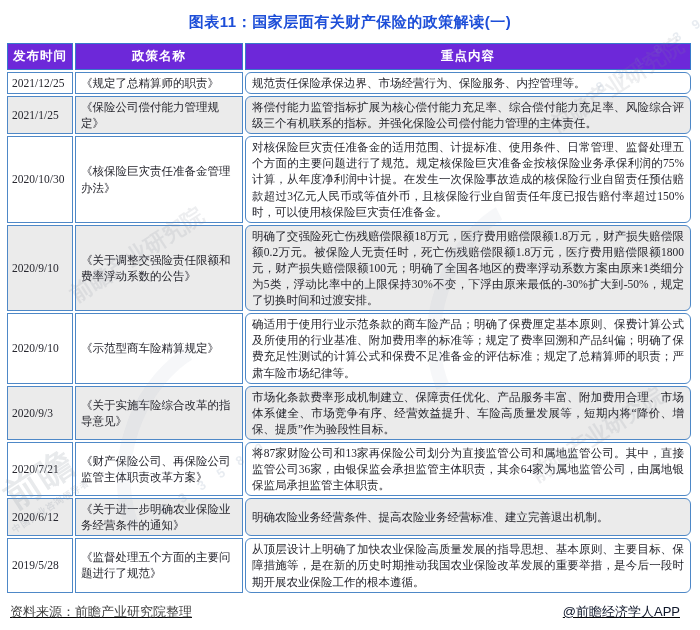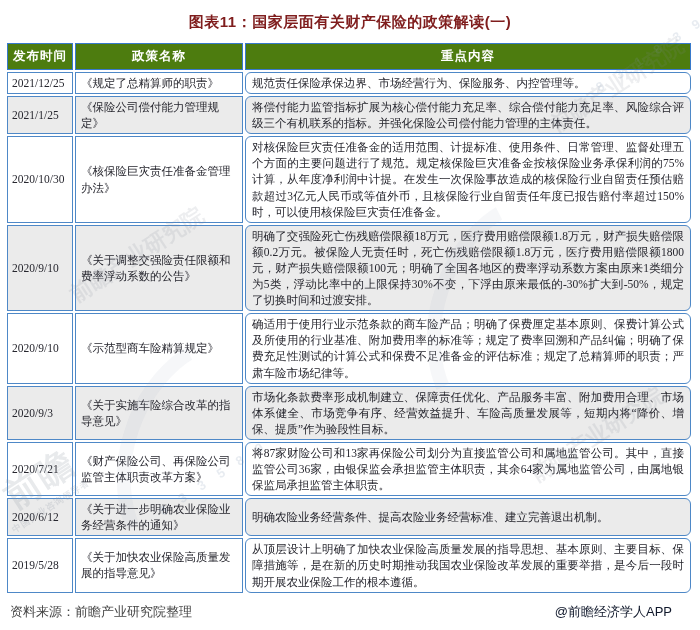--- a/index.html
+++ b/index.html
@@ -1,45 +1,45 @@
 <!DOCTYPE html>
 <html><head>
 <meta charset="utf-8">
 <style>
   html,body{margin:0;padding:0;}
   body{
     width:700px;height:630px;background:#ffffff;position:relative;overflow:hidden;
     font-family:"Liberation Sans",sans-serif;
   }
   .page-title{
-    text-align:center;font-size:15px;font-weight:bold;color:#7f1d1d;
+    text-align:center;font-size:15px;font-weight:bold;color:#1d4ed8;
     margin:13px 0 9px 0;letter-spacing:0.5px;
   }
   table.policy-table{
     border-collapse:separate;border-spacing:2px;table-layout:fixed;
     width:688px;margin-left:5px;
     font-family:"Liberation Serif",serif;
   }
   th{
-    background:#4d7c0f;border:1px solid #3779cb;color:#ffffff;
+    background:#6d28d9;border:1px solid #3779cb;color:#ffffff;
     font-size:12.5px;font-weight:bold;padding:4px 2px;letter-spacing:1px;
   }
   td{
     border:1px solid #4e88c7;background:#ffffff;vertical-align:middle;
     color:#26262e;font-size:11.5px;line-height:1.4;padding:2px 4px;
   }
   tr.alt td{background:#ebebeb;}
   col.c-date{width:66px;}
   col.c-policy{width:168px;}
   td.date{padding-right:3px;white-space:nowrap;font-family:"Liberation Serif",serif;}
   td.policy{padding:2px 5px;}
   td.content{text-align:justify;padding:2px 6px;border-radius:6px;}
   .footer{
     display:flex;justify-content:space-between;
-    margin:8px 28px 0 10px;font-size:13px;
+    margin:8px 20px 0 10px;font-size:13px;text-decoration:underline;
   }
   .footer .source{color:#454545;}
   .footer .credit{color:#0f172a;}
   
   .wm-layer{position:absolute;inset:0;pointer-events:none;z-index:5;}
   .wm{
     position:absolute;white-space:nowrap;font-weight:bold;
     color:rgba(125,136,150,0.14);transform:rotate(-33deg);
     font-family:"Liberation Sans",sans-serif;
   }
@@ -123,21 +123,21 @@
     <td class="policy">《财产保险公司、再保险公司监管主体职责改革方案》</td>
     <td class="content">将87家财险公司和13家再保险公司划分为直接监管公司和属地监管公司。其中，直接监管公司36家，由银保监会承担监管主体职责，其余64家为属地监管公司，由属地银保监局承担监管主体职责。</td>
   </tr>
       <tr class="alt">
     <td class="date">2020/6/12</td>
     <td class="policy">《关于进一步明确农业保险业务经营条件的通知》</td>
     <td class="content">明确农险业务经营条件、提高农险业务经营标准、建立完善退出机制。</td>
   </tr>
       <tr>
     <td class="date">2019/5/28</td>
-    <td class="policy">《关于加快农业保险高质量发展的指导意见》</td>
+    <td class="policy">《监督处理五个方面的主要问题进行了规范》</td>
     <td class="content">从顶层设计上明确了加快农业保险高质量发展的指导思想、基本原则、主要目标、保障措施等，是在新的历史时期推动我国农业保险改革发展的重要举措，是今后一段时期开展农业保险工作的根本遵循。</td>
   </tr>
     </tbody>
 </table>
 
 <div class="footer">
   <span class="source">资料来源：前瞻产业研究院整理</span>
   <span class="credit">@前瞻经济学人APP</span>
 </div>
 

